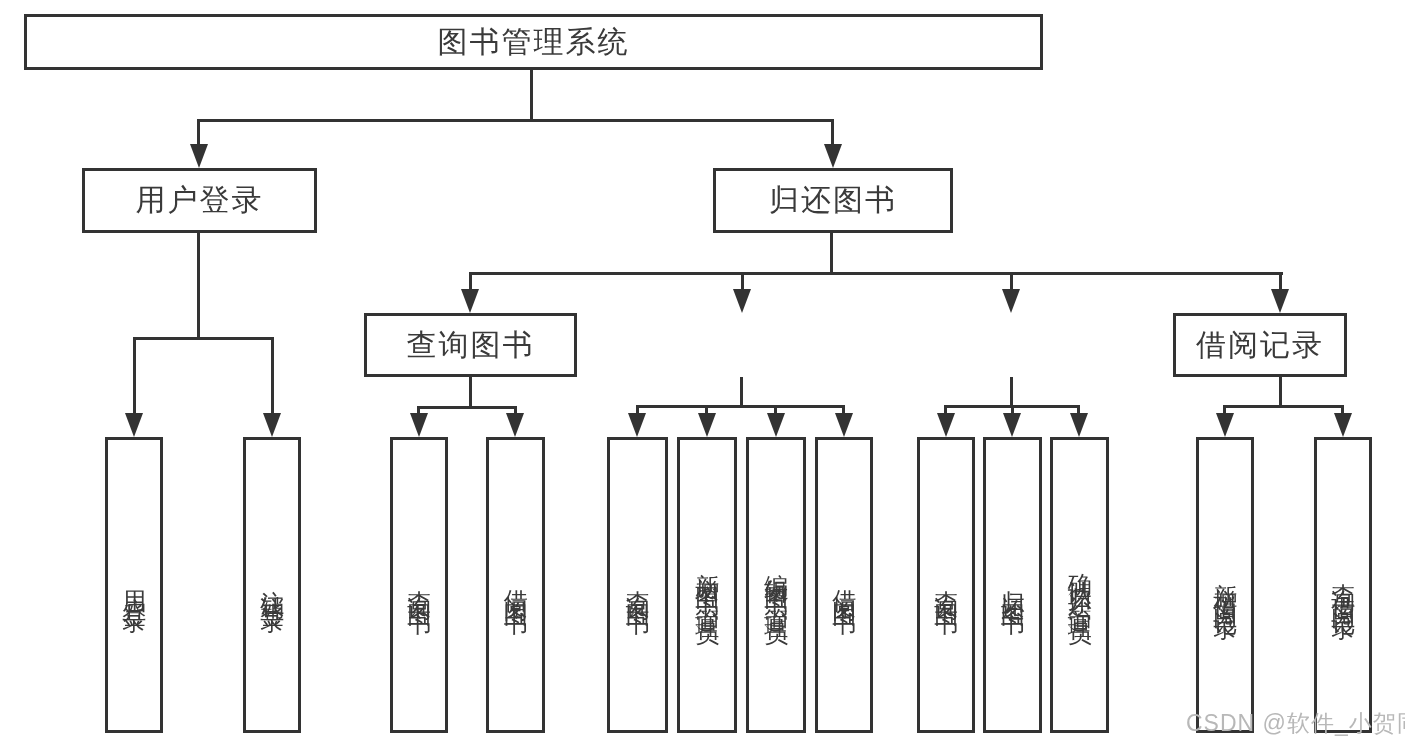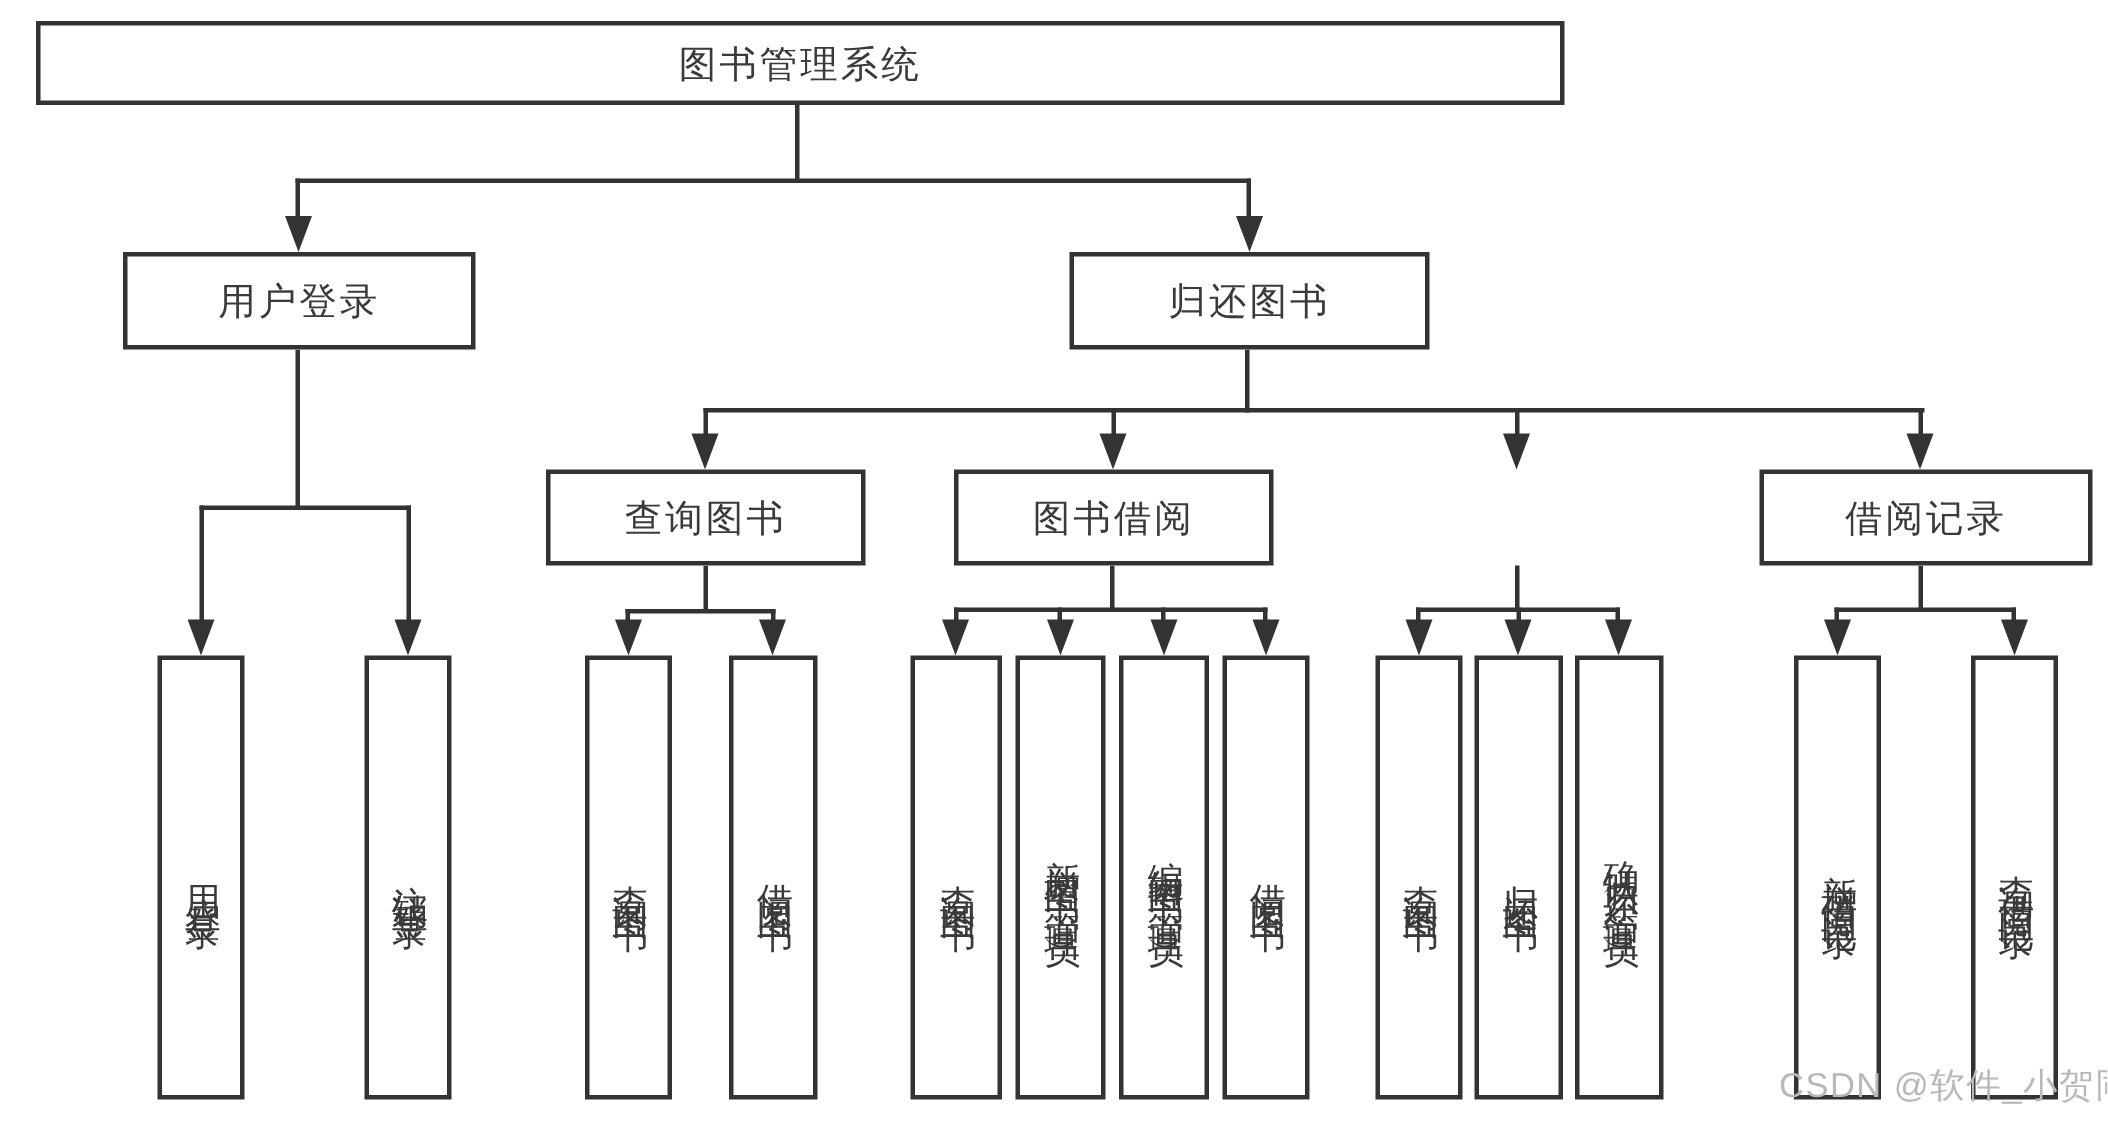--- a/index.html
+++ b/index.html
@@ -21,21 +21,21 @@
     box-sizing:border-box;
     border:3px solid var(--line);
     background:#fff;
     display:flex;
     align-items:center;
     justify-content:center;
     color:var(--text);
     z-index:2;
   }
   .box.h{
-    font-size:25px;
+    font-size:30px;
     letter-spacing:2px;
     white-space:nowrap;
   }
   .box.v .vtext{
     writing-mode:vertical-rl;
     text-orientation:mixed;
     font-size:24px;
     letter-spacing:7px;
     line-height:1.1;
     color:var(--text);
@@ -64,22 +64,21 @@
 <body>
 
 <div class="canvas">
 
   <div class="box h" style="left:24px;top:14px;width:1019px;height:56px">图书管理系统</div>
 
   <div class="box h" style="left:82px;top:168px;width:235px;height:65px">用户登录</div>
   <div class="box h" style="left:713px;top:168px;width:240px;height:65px">归还图书</div>
 
   <div class="box h" style="left:364px;top:313px;width:213px;height:64px">查询图书</div>
-  <div class="box h" style="left:636px;top:313px;width:213px;height:64px">图书借阅</div>
-  <div class="box h" style="left:1173px;top:313px;width:222px;height:64px">借阅记录</div>
+  <div class="box h" style="left:1173px;top:313px;width:174px;height:64px">借阅记录</div>
 
   <div class="box v" style="left:105px;top:437px;width:58px;height:296px">
     <span class="vtext">用户登录</span>
     </div>
   <div class="box v" style="left:243px;top:437px;width:58px;height:296px">
     <span class="vtext">注销登录</span>
     </div>
 
   <div class="box v" style="left:390px;top:437px;width:58px;height:296px">
     <span class="vtext">查询图书</span>

